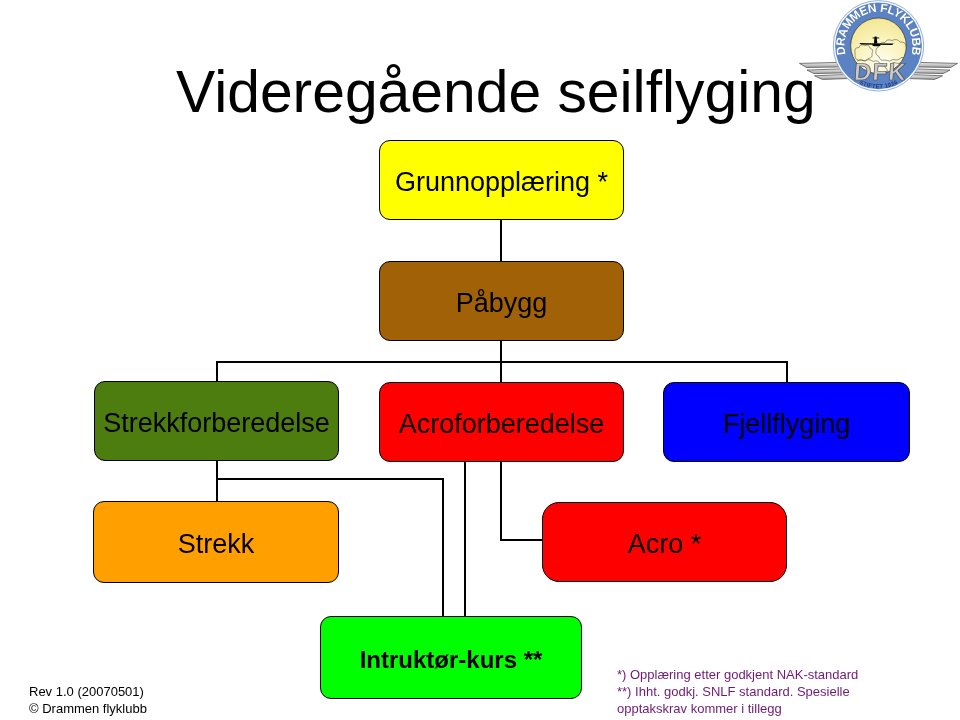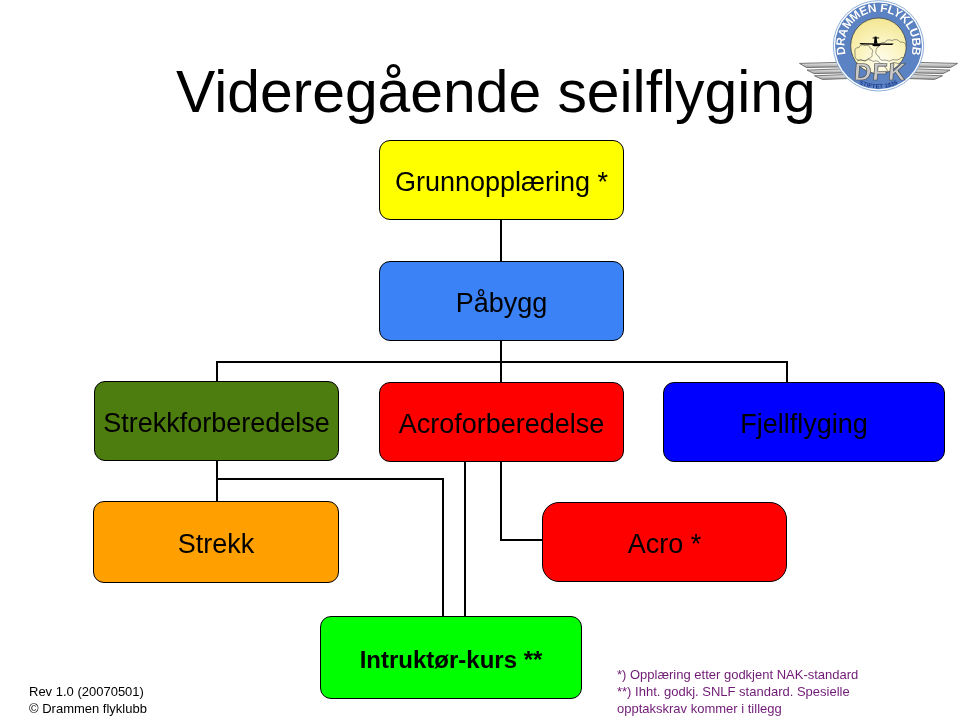--- a/index.html
+++ b/index.html
@@ -84,22 +84,22 @@
   <div class="ln" style="left:216px;top:361px;width:2px;height:21px;"></div>
   <div class="ln" style="left:786px;top:361px;width:2px;height:22px;"></div>
   <div class="ln" style="left:216px;top:461px;width:2px;height:41px;"></div>
   <div class="ln" style="left:216px;top:478px;width:227px;height:2px;"></div>
   <div class="ln" style="left:442px;top:478px;width:2px;height:139px;"></div>
   <div class="ln" style="left:464px;top:462px;width:2px;height:155px;"></div>
   <div class="ln" style="left:500px;top:462px;width:2px;height:79px;"></div>
   <div class="ln" style="left:500px;top:539px;width:42px;height:2px;"></div>
 
   <div class="box" style="left:379px;top:140px;width:245px;height:80px;background:#ffff00;">Grunnopplæring *</div>
-  <div class="box" style="left:379px;top:261px;width:245px;height:80px;background:#3b82f6;">Påbygg</div>
+  <div class="box" style="left:379px;top:261px;width:245px;height:80px;background:#a16207;">Påbygg</div>
   <div class="box" style="left:94px;top:381px;width:245px;height:80px;background:#4d7c0f;">Strekkforberedelse</div>
   <div class="box" style="left:379px;top:382px;width:245px;height:80px;background:#ff0000;">Acroforberedelse</div>
-  <div class="box" style="left:663px;top:382px;width:282px;height:80px;background:#0000ff;">Fjellflyging</div>
+  <div class="box" style="left:663px;top:382px;width:247px;height:80px;background:#0000ff;">Fjellflyging</div>
   <div class="box" style="left:93px;top:501px;width:246px;height:82px;background:#ffa000;">Strekk</div>
   <div class="box" style="left:542px;top:502px;width:245px;height:80px;background:#ff0000;border-radius:17px;">Acro *</div>
   <div class="box" style="left:320px;top:616px;width:262px;height:83px;background:#00ff00;font-size:24px;font-weight:bold;">Intruktør-kurs **</div>
 
   <div class="abs" style="left:29px;top:682.5px;font-size:13px;line-height:17px;color:#000;">Rev 1.0 (20070501)<br>© Drammen flyklubb</div>
   <div class="abs" style="left:617px;top:666px;font-size:13px;line-height:17px;color:#701a75;">*) Opplæring etter godkjent NAK-standard<br>**) Ihht. godkj. SNLF standard. Spesielle<br>opptakskrav kommer i tillegg</div>
 
 </body></html>

